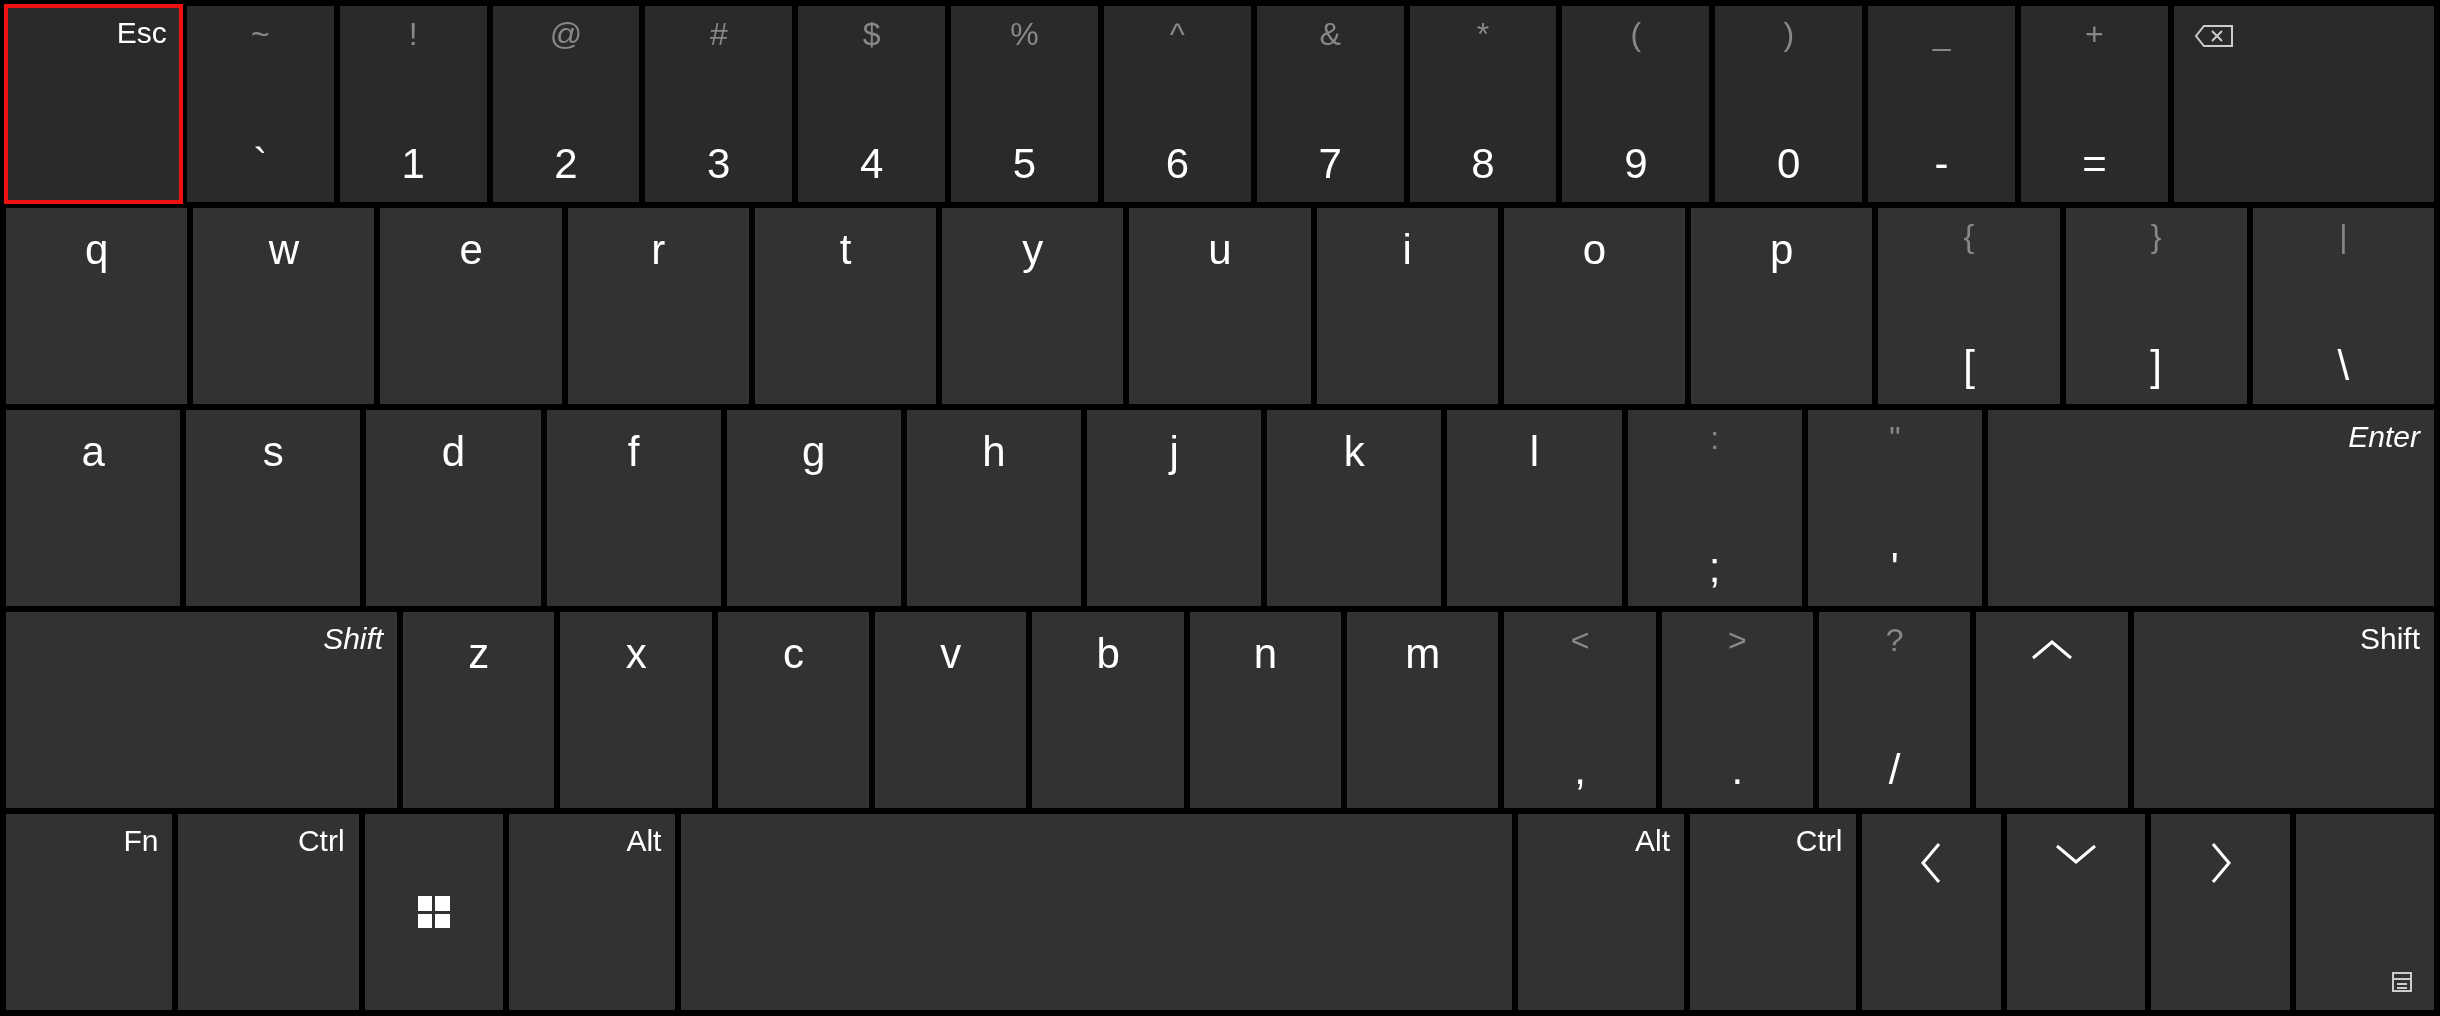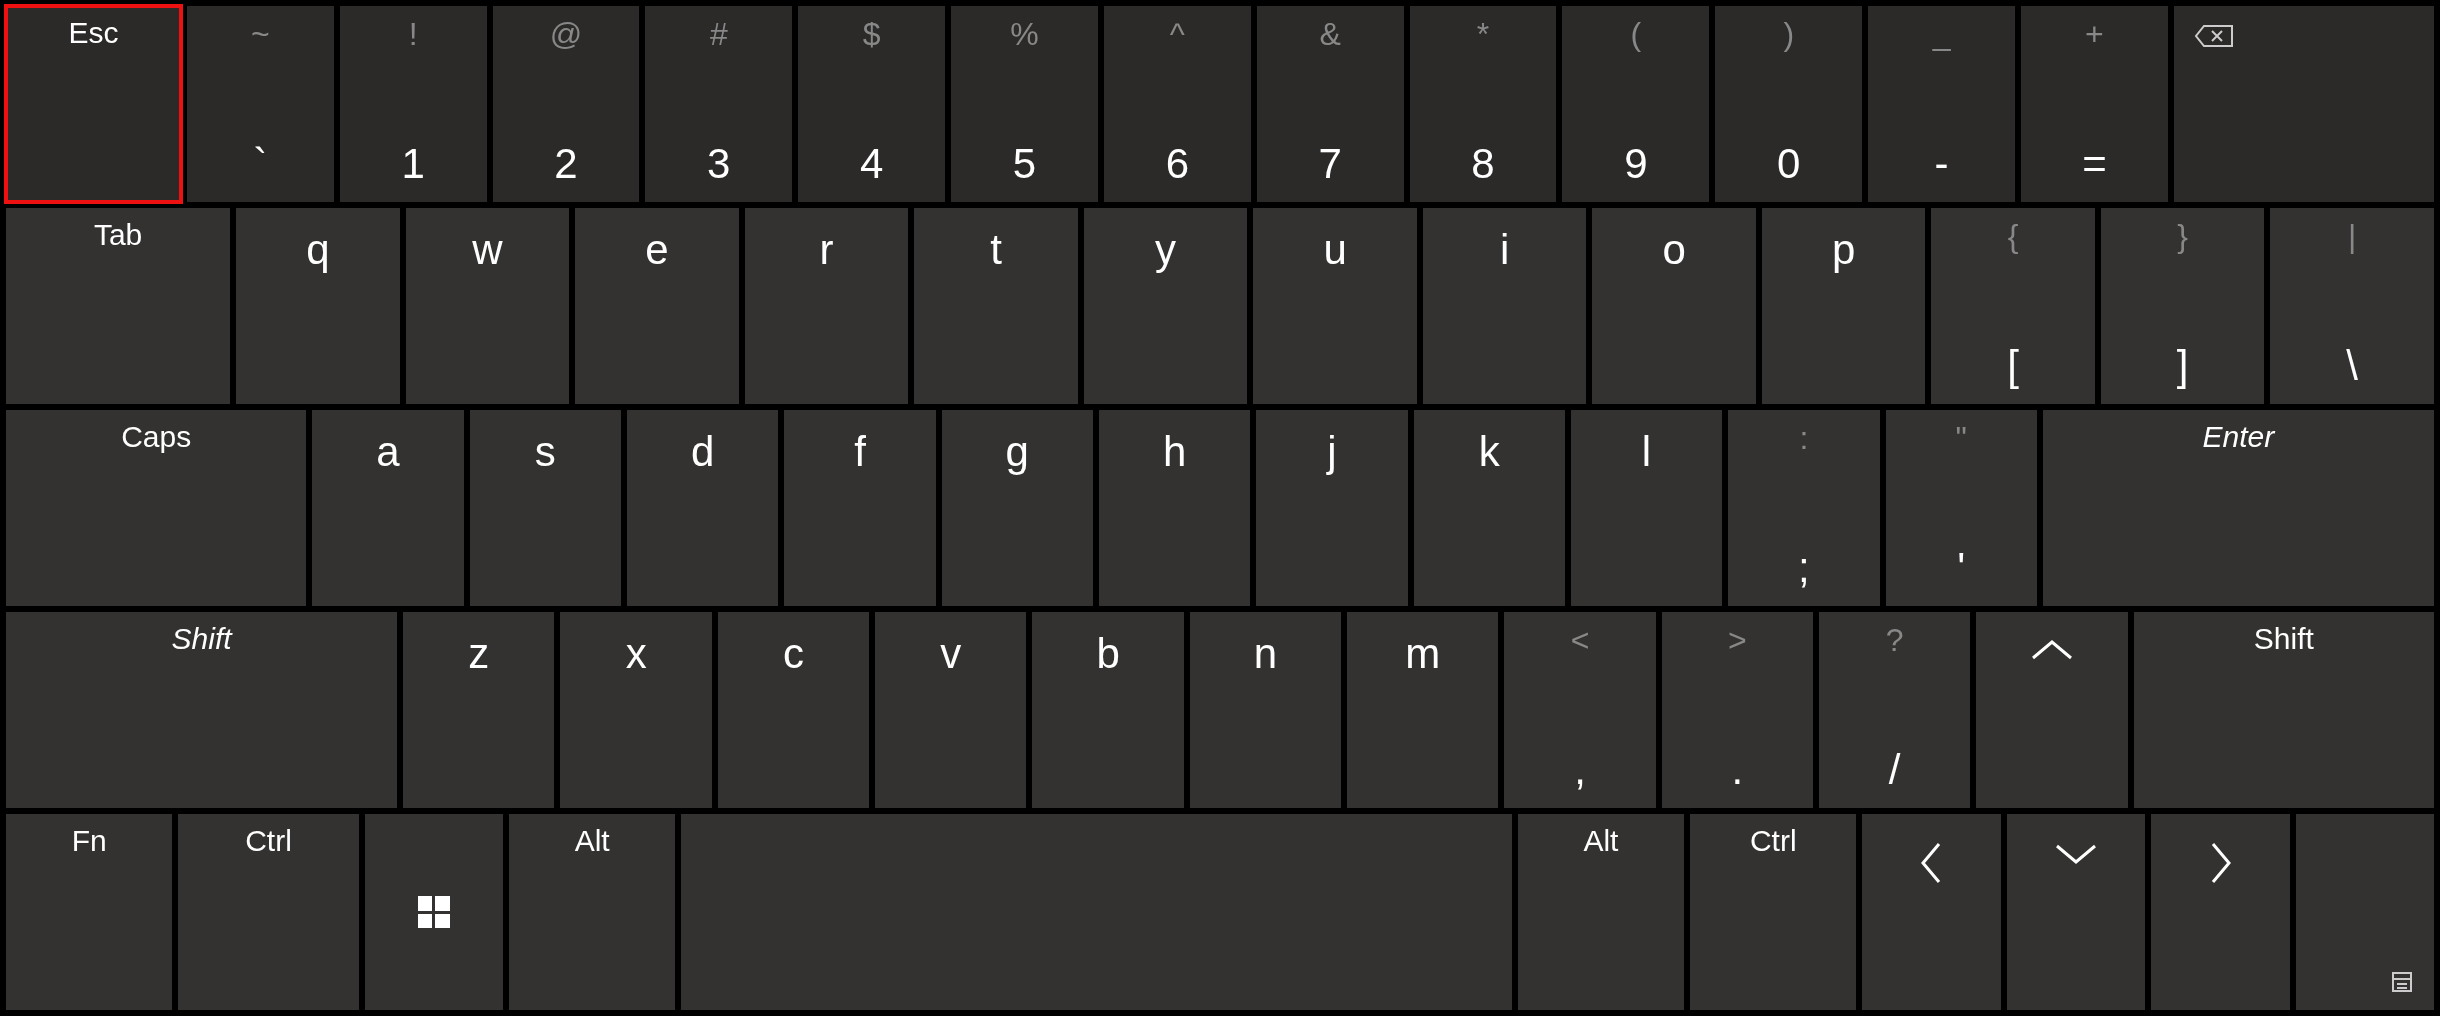--- a/index.html
+++ b/index.html
@@ -30,21 +30,21 @@
     flex: 1;
     display: flex;
     align-items: center;
     justify-content: center;
     font-size: 42px;
     font-weight: 300;
   }
   .key.dark { background: #2b2a29; }
   .key.top-label {
     align-items: flex-start;
-    justify-content: center;
+    justify-content: flex-end;
     padding: 10px 14px;
     font-size: 30px;
   }
   .key .upper {
     position: absolute;
     top: 10px;
     left: 0;
     right: 0;
     text-align: center;
     font-size: 32px;
@@ -137,23 +137,20 @@
       <span class="icon">
         <svg width="40" height="28" viewBox="0 0 40 28" stroke="#ccc" stroke-width="2" fill="none">
           <path d="M10 4 L38 4 L38 24 L10 24 L2 14 Z"></path>
           <path d="M18 9 L28 19 M28 9 L18 19"></path>
         </svg>
       </span>
     </div>
   </div>
 
   <div class="row">
-    <div class="key top-label" style="flex:1.2">
-      <span>Tab</span>
-    </div>
     <div class="key" style="align-items:flex-start;padding-top:18px;">
         <span>q</span>
       </div>
     <div class="key" style="align-items:flex-start;padding-top:18px;">
         <span>w</span>
       </div>
     <div class="key" style="align-items:flex-start;padding-top:18px;">
         <span>e</span>
       </div>
     <div class="key" style="align-items:flex-start;padding-top:18px;">
@@ -185,23 +182,20 @@
       <span class="upper">}</span>
       <span class="lower">]</span>
     </div>
     <div class="key">
       <span class="upper">|</span>
       <span class="lower">\</span>
     </div>
   </div>
 
   <div class="row">
-    <div class="key top-label wide18">
-      <span>Caps</span>
-    </div>
     <div class="key" style="align-items:flex-start;padding-top:18px;">
         <span>a</span>
       </div>
     <div class="key" style="align-items:flex-start;padding-top:18px;">
         <span>s</span>
       </div>
     <div class="key" style="align-items:flex-start;padding-top:18px;">
         <span>d</span>
       </div>
     <div class="key" style="align-items:flex-start;padding-top:18px;">

